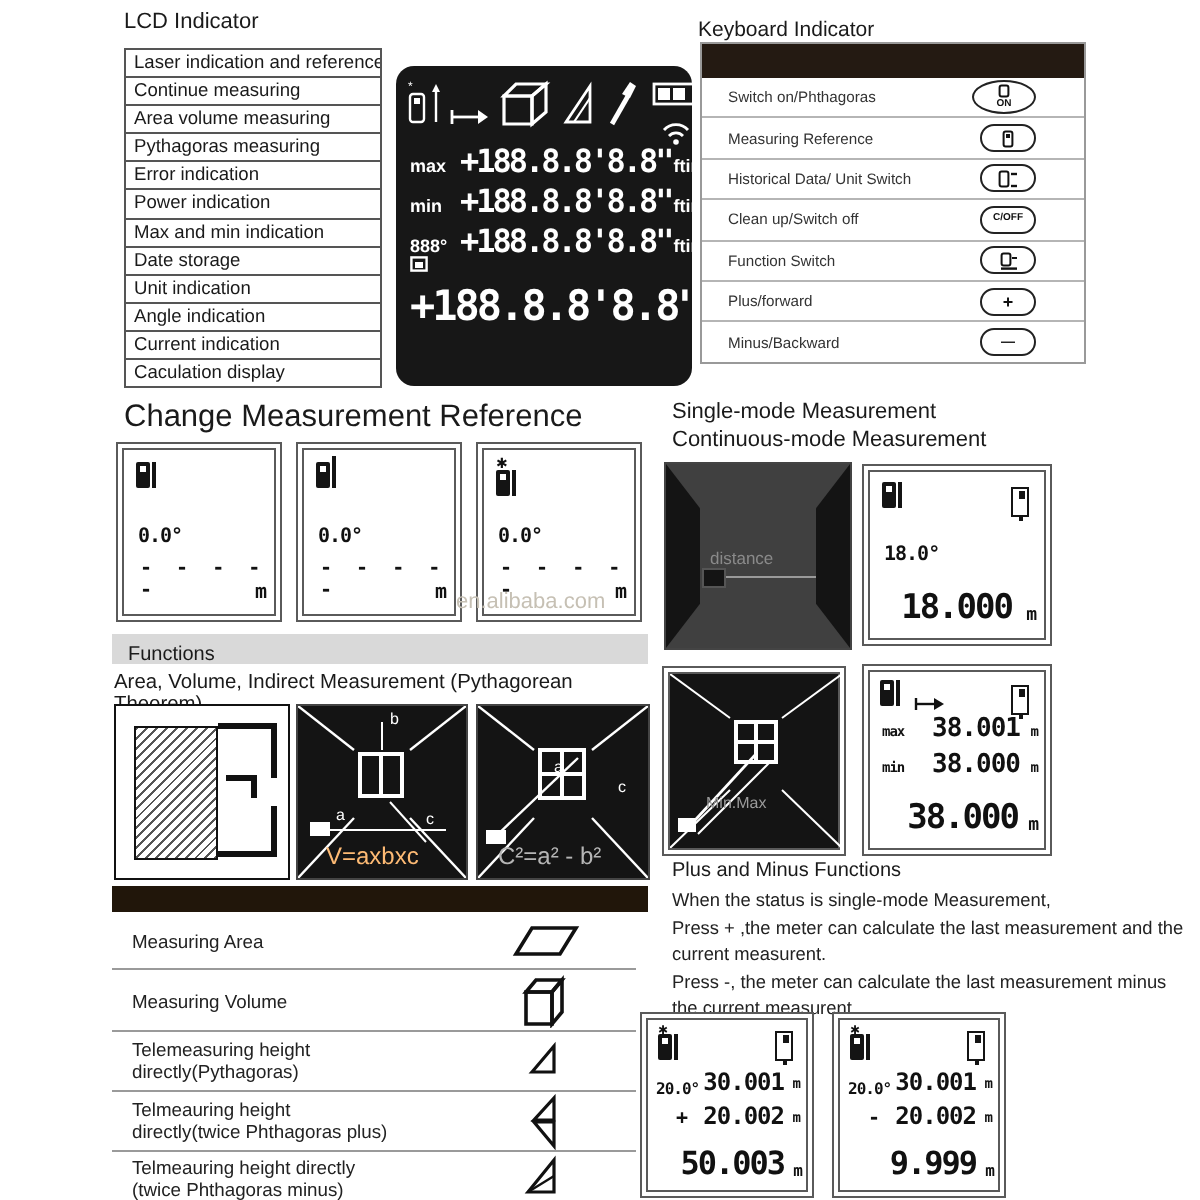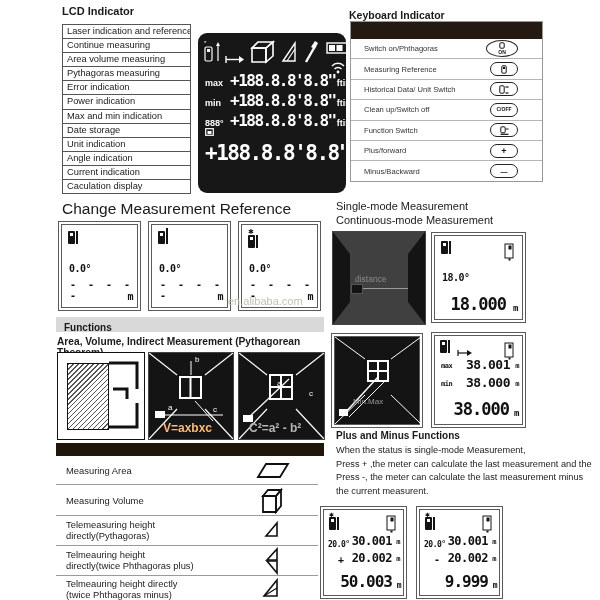--- a/index.html
+++ b/index.html
@@ -1,19 +1,19 @@
 <!DOCTYPE html>
 <html><head>
 <meta charset="utf-8">
 <style>
   html,body{margin:0;padding:0}
   body{width:600px;height:600px;position:relative;background:#fff;overflow:hidden;
        font-family:"Liberation Sans",sans-serif;color:#1a1a1a;}
   .abs{position:absolute}
-  .b{font-weight:bold}
+  .b{font-weight:normal}
   
   .lcdtab{border:1px solid #555;background:#fff}
   .lcdtab .r{height:13.1px;line-height:13.1px;padding-left:4px;font-size:9.3px;
              border-bottom:1px solid #555;white-space:nowrap;overflow:hidden}
   .lcdtab .r:last-child{border-bottom:none}
   
   .kb{border:1px solid #999;background:#fff}
   .kb-h{height:17px;background:#241a12}
   .kb .r{display:flex;align-items:center;height:19.4px;border-bottom:1px solid #b5b5b5;
          font-size:7.6px;padding-left:13px}
@@ -410,20 +410,21 @@
   <svg class="abs" style="right:38px;top:1px" width="18" height="21" viewBox="0 0 18 21">
     <polygon points="2,19 15,3 15,19" fill="none" stroke="#111" stroke-width="1.6"></polygon>
     <line x1="2" y1="19" x2="15" y2="11" stroke="#111" stroke-width="1.2"></line>
   </svg>
 </div>
 
 <div class="abs b" style="left:336px;top:430px;font-size:10px">Plus and Minus Functions</div>
 <div class="abs" style="left:336px;top:444px;width:262px">
   <div class="pm-line">When the status is single-mode Measurement,</div>
   <div class="pm-line">Press + ,the meter can calculate the last measurement and the</div>
+  <div class="pm-line">current measurent.</div>
   <div class="pm-line">Press -, the meter can calculate the last measurement minus</div>
   <div class="pm-line">the current measurent.</div>
 </div>
 
 <div class="abs mini" style="left:320px;top:506px;width:87px;height:93px">
   <div class="mini-in">
     <span class="abs" style="left:5px;top:1px;font-size:6px;color:#111">✱</span>
     <span class="dev abs" style="left:5px;top:7px">
         <span class="body"></span>
         <span class="bar"></span>

